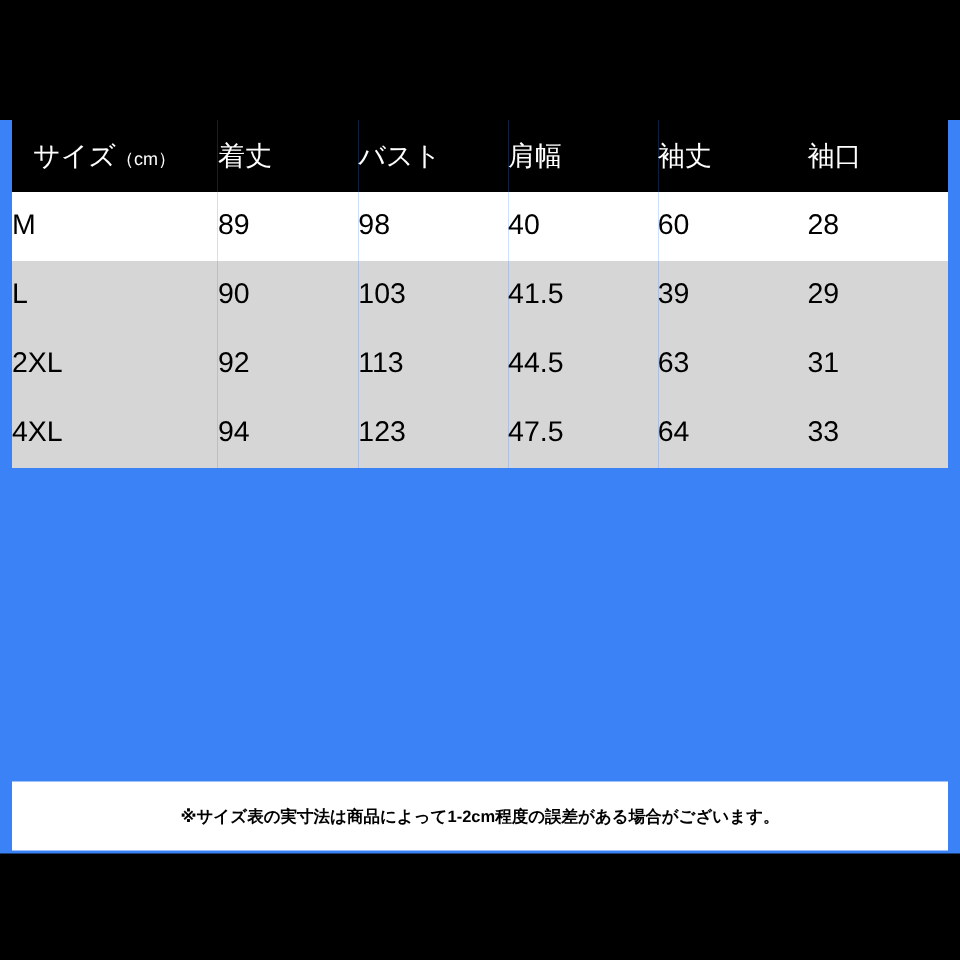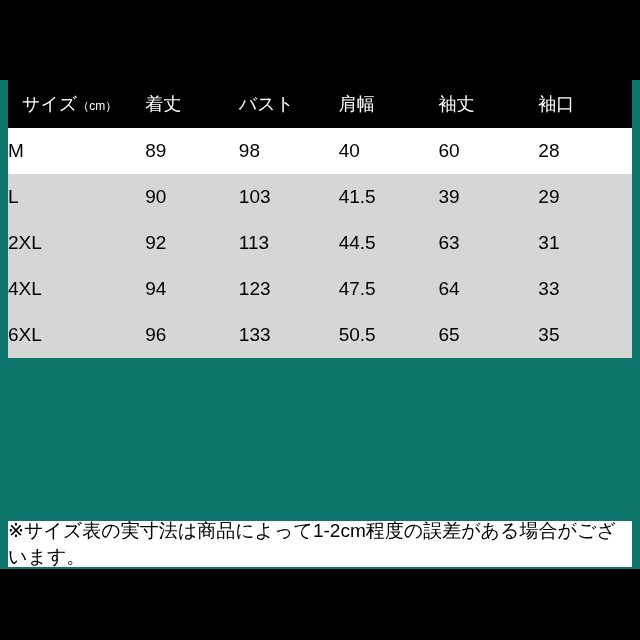--- a/index.html
+++ b/index.html
@@ -10,21 +10,21 @@
     width: 640px;
     height: 640px;
     background: #000000;
     font-family: "Liberation Sans", "DejaVu Sans", sans-serif;
     overflow: hidden;
   }
   .page {
     position: relative;
     width: 640px;
     height: 640px;
-    background: #0f766e;
+    background: #3b82f6;
   }
   .table-wrap {
     position: absolute;
     left: 8px;
     top: 80px;
     width: 624px;
   }
   table.size-table {
     width: 100%;
     border-collapse: collapse;
@@ -68,25 +68,26 @@
   col.c6 { width: 15%; }
 
   .note {
     position: absolute;
     left: 8px;
     top: 521px;
     width: 624px;
     height: 46px;
     background: #ffffff;
     color: #000000;
-    font-size: 19px;
+    font-size: 11px;
     display: flex;
     align-items: center;
     justify-content: center;
     letter-spacing: 0px;
+    font-weight: bold;
   }
   .bottom-fill {
     position: absolute;
     left: 0;
     top: 569px;
     width: 640px;
     height: 71px;
     background: #000000;
   }
   .top-fill {
@@ -151,28 +152,20 @@
           <td>31</td>
         </tr>
         <tr class="row-gray">
           <td>4XL</td>
           <td>94</td>
           <td>123</td>
           <td>47.5</td>
           <td>64</td>
           <td>33</td>
         </tr>
-        <tr class="row-gray">
-          <td>6XL</td>
-          <td>96</td>
-          <td>133</td>
-          <td>50.5</td>
-          <td>65</td>
-          <td>35</td>
-        </tr>
       </tbody>
     </table>
   </div>
 
   <div class="note">※サイズ表の実寸法は商品によって1-2cm程度の誤差がある場合がございます。</div>
 
   <div class="bottom-fill"></div>
 </div>
 
 </body></html>

